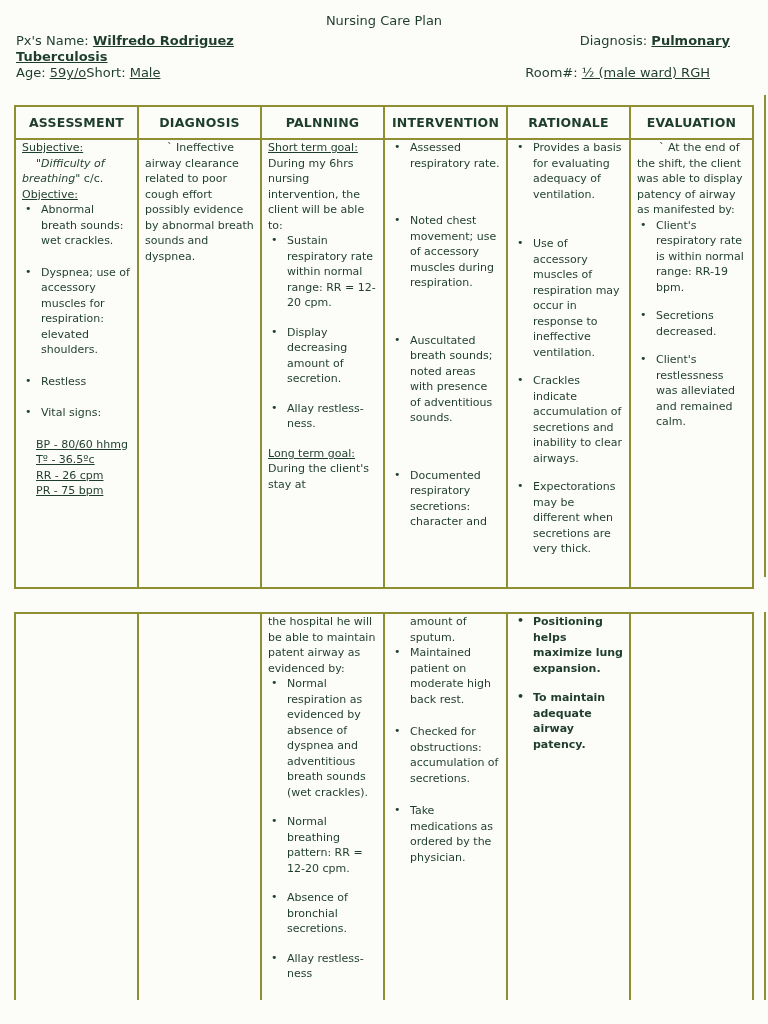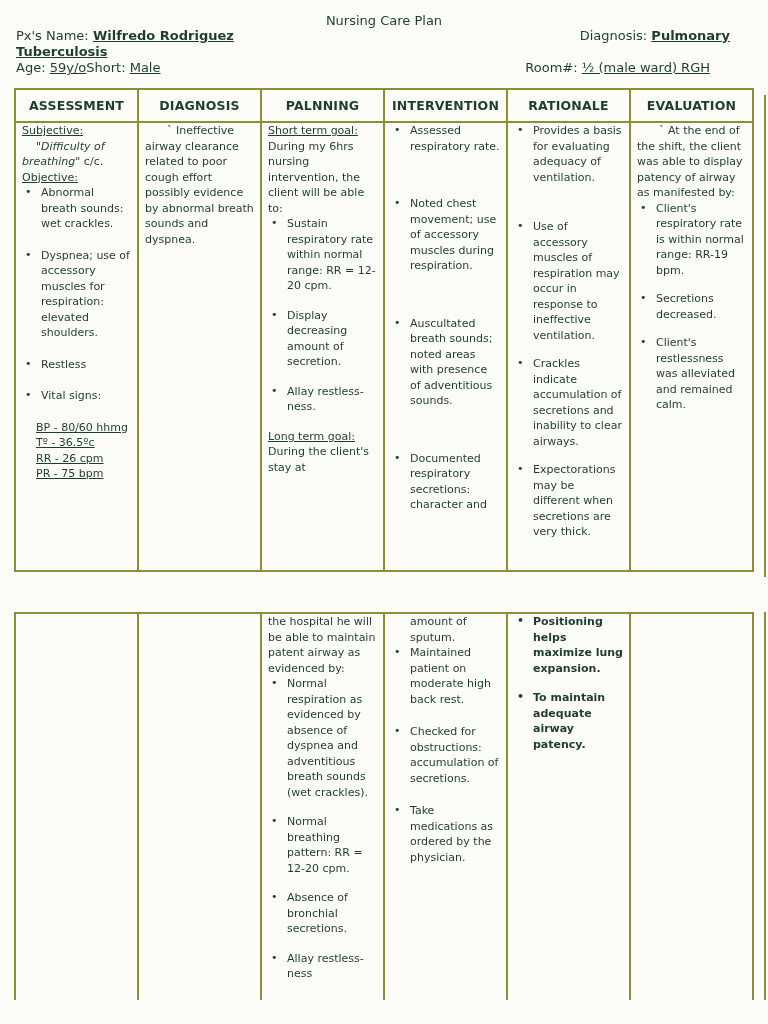--- a/index.html
+++ b/index.html
@@ -6,34 +6,34 @@
   body {
     width:768px; height:1024px;
     background:#fcfcf9;
     font-family:"DejaVu Sans", sans-serif;
     color:#1e3d2c;
   }
   .page { position:relative; width:768px; height:1000px; overflow:hidden; }
 
   
   .doc-title { padding-top:13px; font-size:13px; text-align:center; }
-  .hdr { padding:0 30px 0 16px; font-size:13px; line-height:16px; }
+  .hdr { margin-top:5px; padding:0 30px 0 16px; font-size:13px; line-height:16px; }
   .hdr-row { display:flex; justify-content:space-between; }
   .u { text-decoration:underline; }
   .bu { font-weight:bold; text-decoration:underline; }
   .pad-r { padding-right:24px; }
   .pad-r-sm { padding-right:8px; }
   .room-group { margin-right:28px; }
 
   
   table.ncp {
     position:absolute; left:14px; width:740px;
     border-collapse:collapse; table-layout:fixed;
   }
-  .t1 { top:88px;border-radius:25px; }
+  .t1 { top:105px;border-radius:25px; }
   .t2 { top:612px; }
   .ncp th, .ncp td {
     border:2px solid #8e8e33;
     vertical-align:top;
     padding:0 5px 4px 6px;
     font-size:11px; line-height:15.5px;
     box-sizing:border-box;
     word-wrap:break-word;
   }
   .ncp th {

